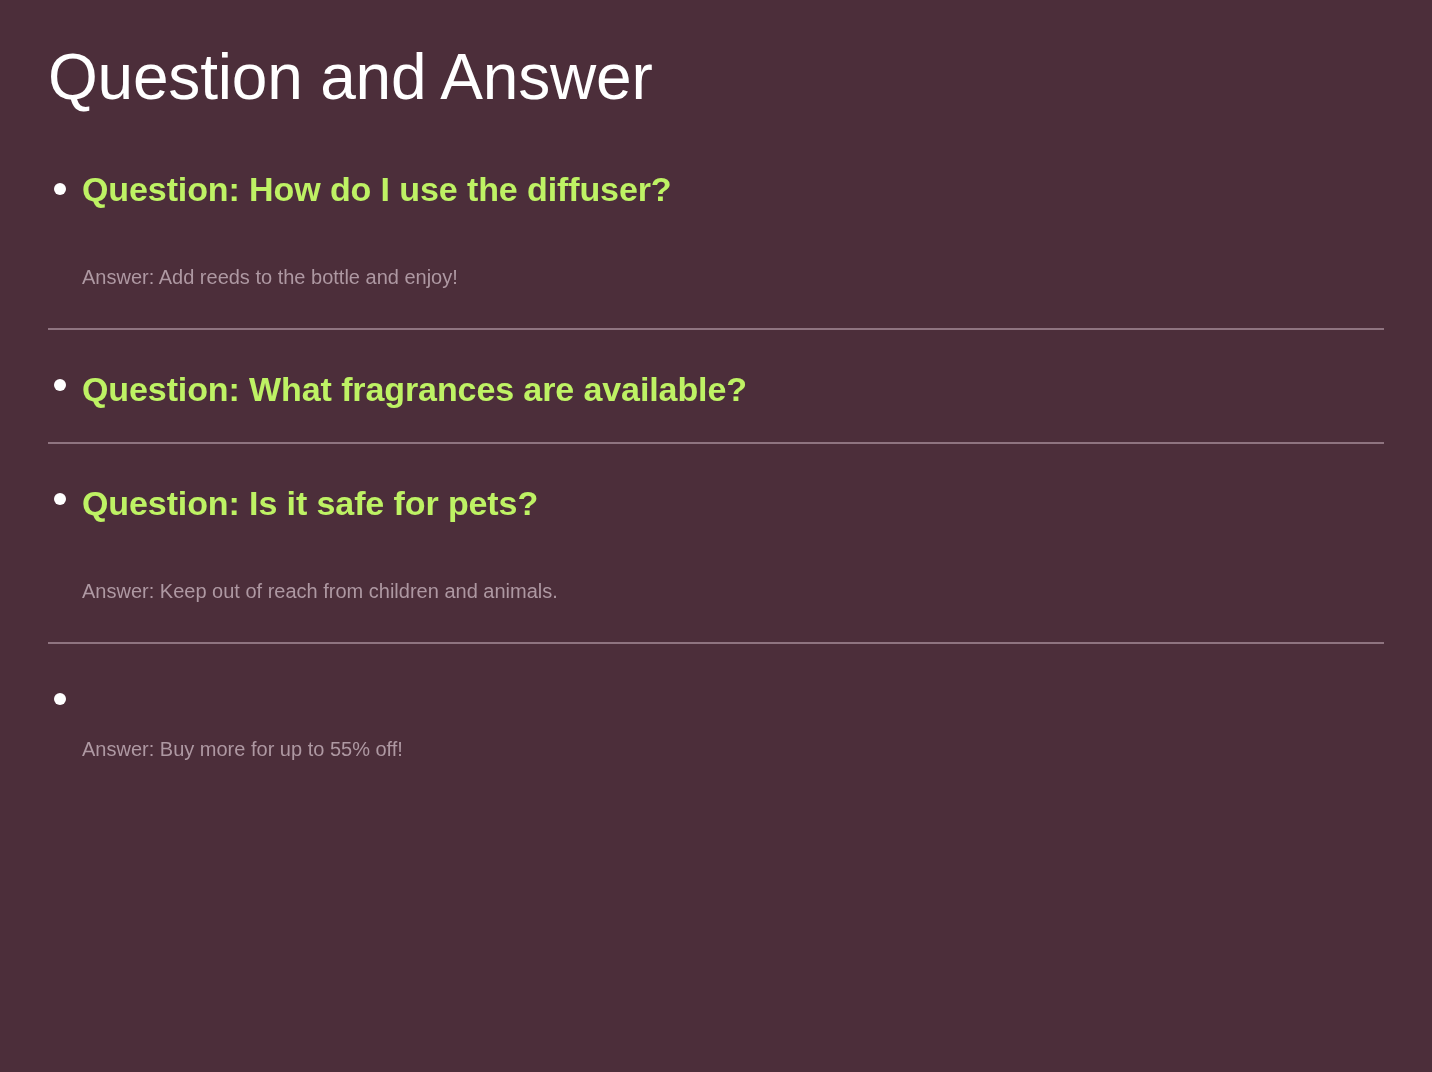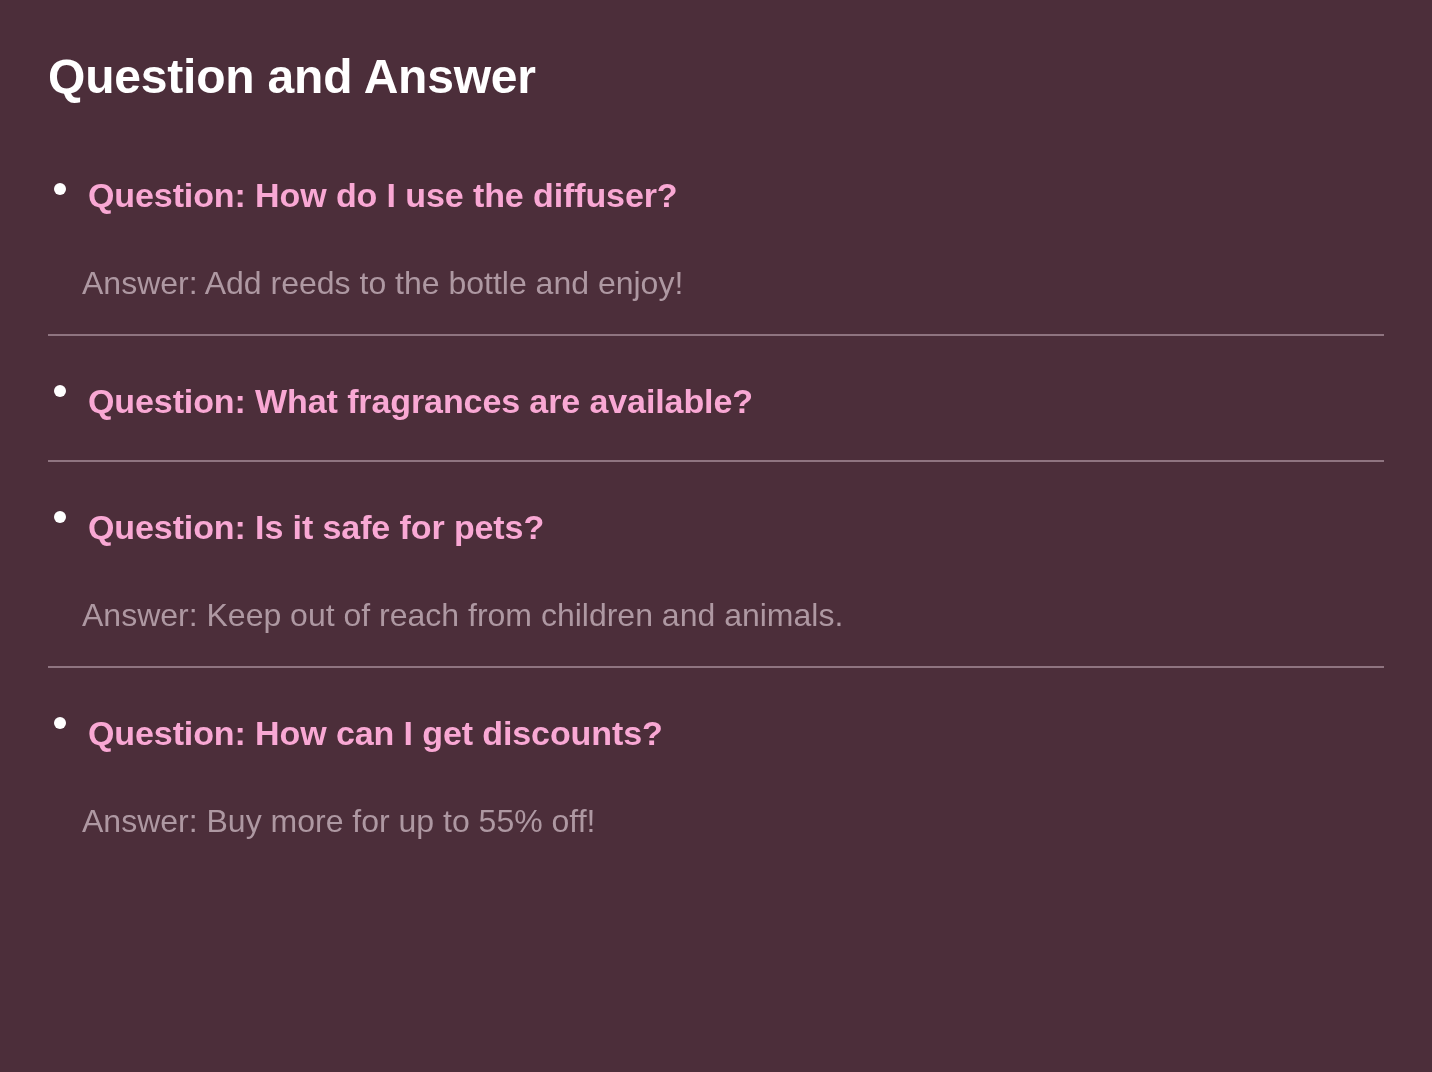--- a/index.html
+++ b/index.html
@@ -20,23 +20,23 @@
     box-sizing: border-box;
     width: 1432px;
     height: 1072px;
     padding: 48px 48px 0 48px;
     background: #4C2E3A;
   }
 
   .qa-title {
     margin: 0;
     padding: 0;
-    font-size: 48px;
+    font-size: 64px;
     line-height: 58px;
-    font-weight: 700;
+    font-weight: 400;
     color: #FFFFFF;
     letter-spacing: -0.2px;
   }
 
   .qa-list {
     list-style: none;
     margin: 0;
     padding: 0;
   }
 
@@ -74,28 +74,28 @@
 
   .qa-item + .qa-item .bullet-icon {
     top: 49px;
   }
 
   .qa-question {
     display: block;
     font-size: 34px;
     line-height: 42px;
     font-weight: 700;
-    color: #f9a8d4;
-    margin: 6px;
+    color: #bef264;
+    margin: 0;
     letter-spacing: -0.1px;
   }
 
   .qa-answer {
     display: block;
-    font-size: 32px;
+    font-size: 20px;
     line-height: 38px;
     font-weight: 400;
     color: #AE98A2;
     margin: 48px 0 0 0;
     letter-spacing: 0px;
   }
 </style>
 </head>
 <body>
 
@@ -124,19 +124,18 @@
       <span class="bullet-icon"></span>
       <div class="qa-item-inner">
         <span class="qa-question">Question: Is it safe for pets?</span>
         <span class="qa-answer">Answer: Keep out of reach from children and animals.</span>
       </div>
     </li>
 
     <li class="qa-item">
       <span class="bullet-icon"></span>
       <div class="qa-item-inner">
-        <span class="qa-question">Question: How can I get discounts?</span>
         <span class="qa-answer">Answer: Buy more for up to 55% off!</span>
       </div>
     </li>
 
   </ul>
 </section>
 
 </body></html>

